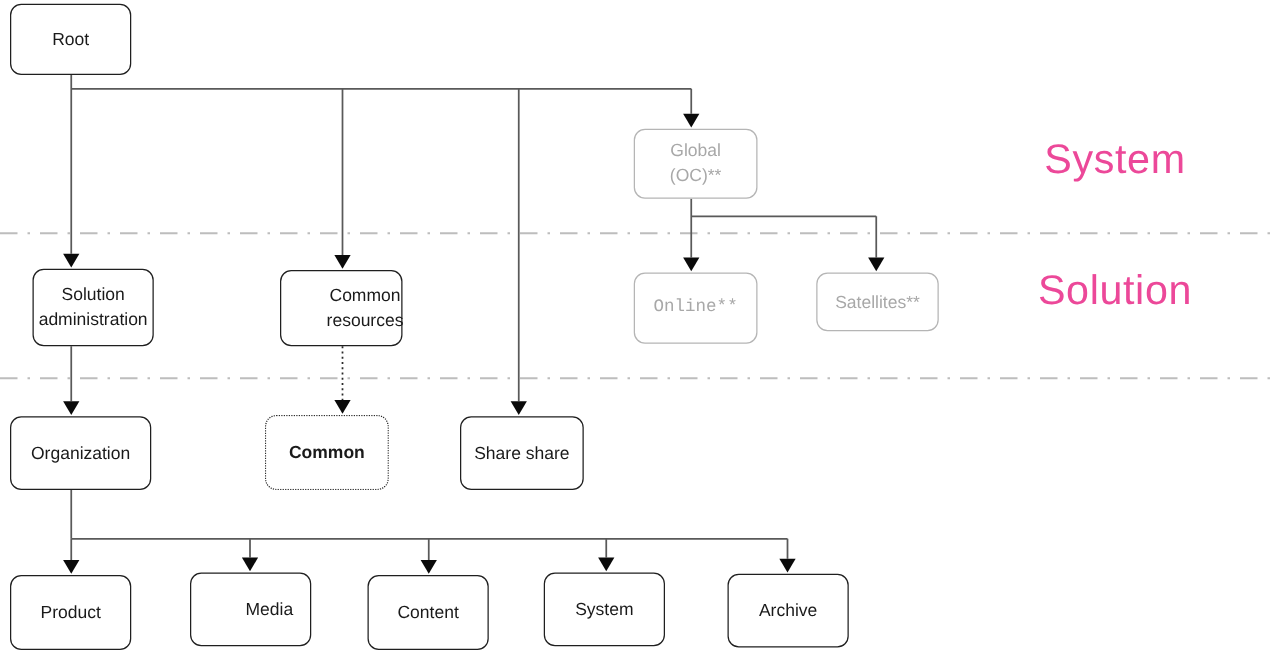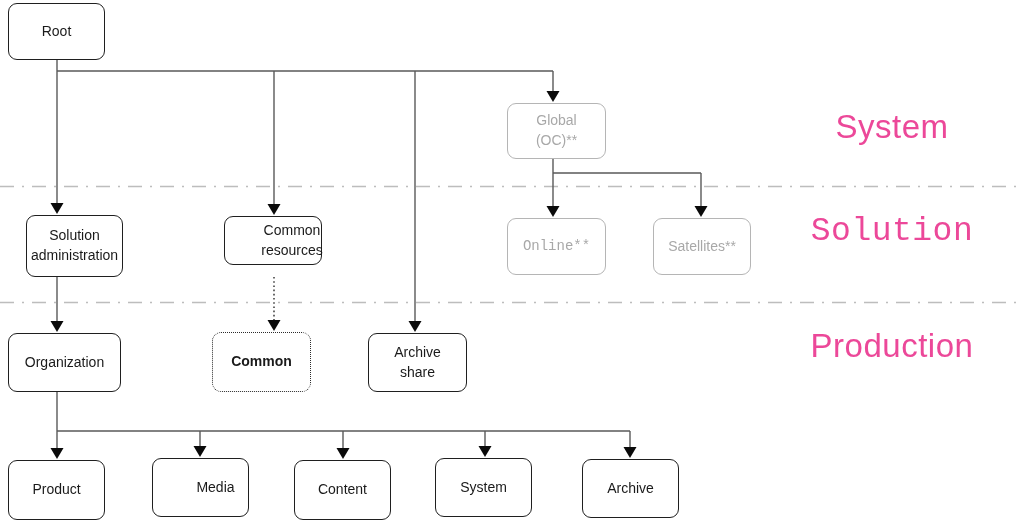--- a/index.html
+++ b/index.html
@@ -99,40 +99,39 @@
       <polygon points="267.5,320 280.5,320 274,331"></polygon>
       <polygon points="50.5,448 63.5,448 57,459"></polygon>
       <polygon points="193.5,446 206.5,446 200,457"></polygon>
       <polygon points="336.5,448 349.5,448 343,459"></polygon>
       <polygon points="478.5,446 491.5,446 485,457"></polygon>
       <polygon points="623.5,447 636.5,447 630,458"></polygon>
     </g>
   </svg>
 
   <div class="zone-label" style="top:110px;">System</div>
-  <div class="zone-label" style="top:215px;font-family:Liberation Mono, monospace;">Solution</div>
-  <div class="zone-label" style="top:329px;">Production</div>
+  <div class="zone-label" style="top:215px;">Solution</div>
 
   <div class="node" style="left:8px; top:3px; width:97px; height:57px;">Root</div>
 
   <div class="node muted" style="left:507px; top:103px; width:99px; height:56px;">Global (OC)**</div>
 
   <div class="node" style="left:8px; top:215px; width:97px; height:62px;margin-left:18px;">Solution administration</div>
 
-  <div class="node" style="left:224px; top:216px; width:98px; height:49px;padding-left:46px;">Common resources</div>
+  <div class="node" style="left:224px; top:216px; width:98px; height:61px;padding-left:46px;">Common resources</div>
 
   <div class="node muted" style="left:507px; top:218px; width:99px; height:57px;font-family:Liberation Mono, monospace;">Online**</div>
 
-  <div class="node muted" style="left:653px; top:218px; width:98px; height:57px;">Satellites**</div>
+  <div class="node muted" style="left:653px; top:218px; width:98px; height:47px;">Satellites**</div>
 
   <div class="node" style="left:8px; top:333px; width:113px; height:59px;">Organization</div>
 
   <div class="node dotted" style="left:212px; top:332px; width:99px; height:60px;font-weight:bold;">Common</div>
 
-  <div class="node" style="left:368px; top:333px; width:99px; height:59px;">Archive share</div>
+  <div class="node" style="left:368px; top:333px; width:99px; height:59px;">Share share</div>
 
   <div class="node" style="left:8px; top:460px; width:97px; height:60px;">Product</div>
 
   <div class="node" style="left:152px; top:458px; width:97px; height:59px;padding-left:38px;">Media</div>
 
   <div class="node" style="left:294px; top:460px; width:97px; height:60px;">Content</div>
 
   <div class="node" style="left:435px; top:458px; width:97px; height:59px;">System</div>
 
   <div class="node" style="left:582px; top:459px; width:97px; height:59px;">Archive</div>

